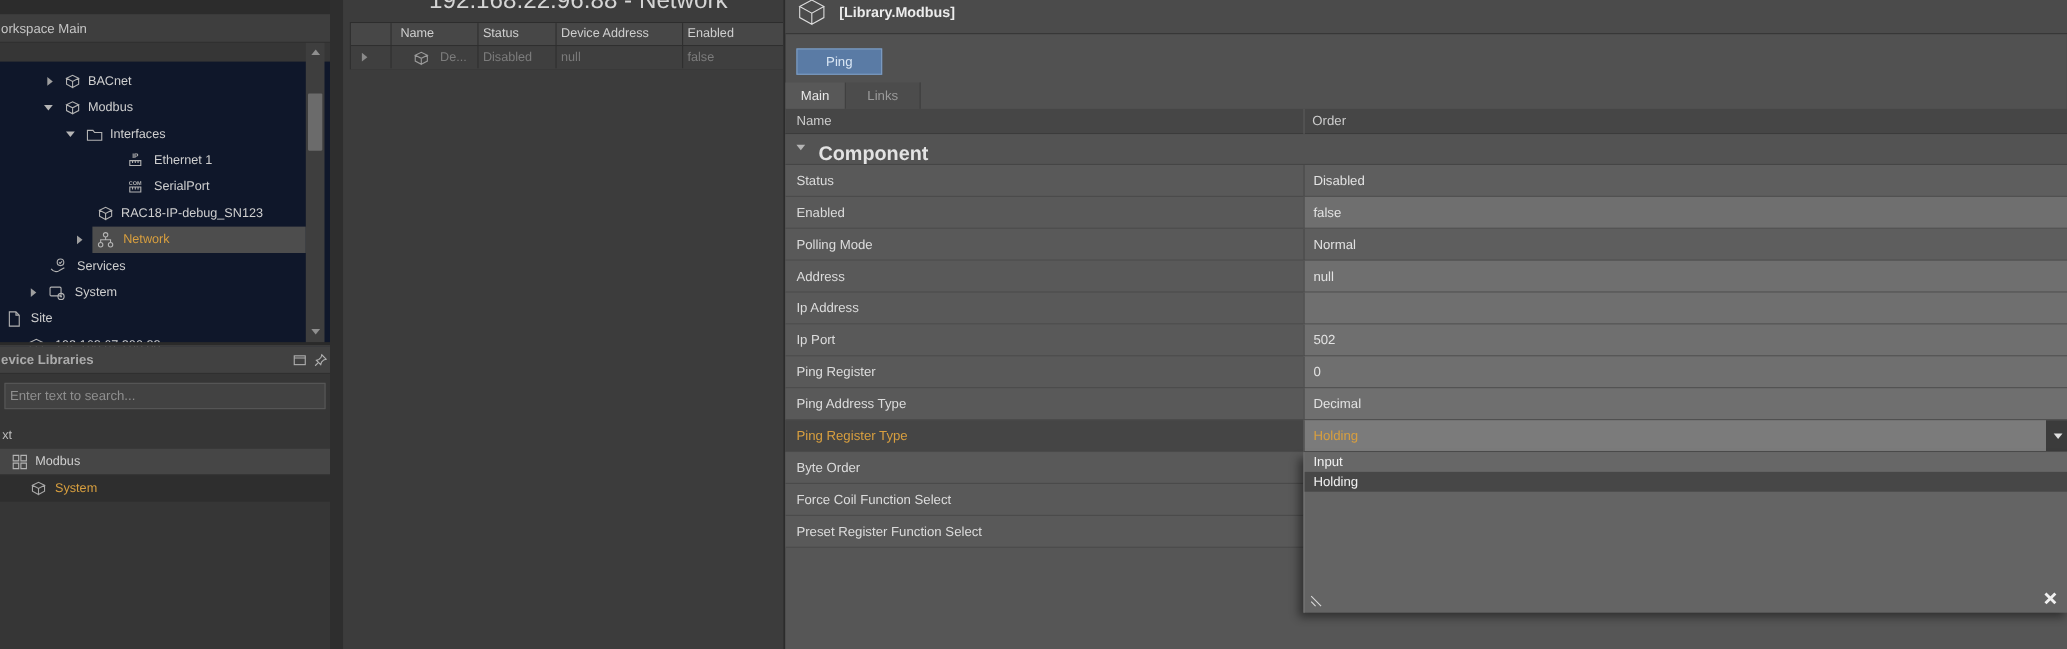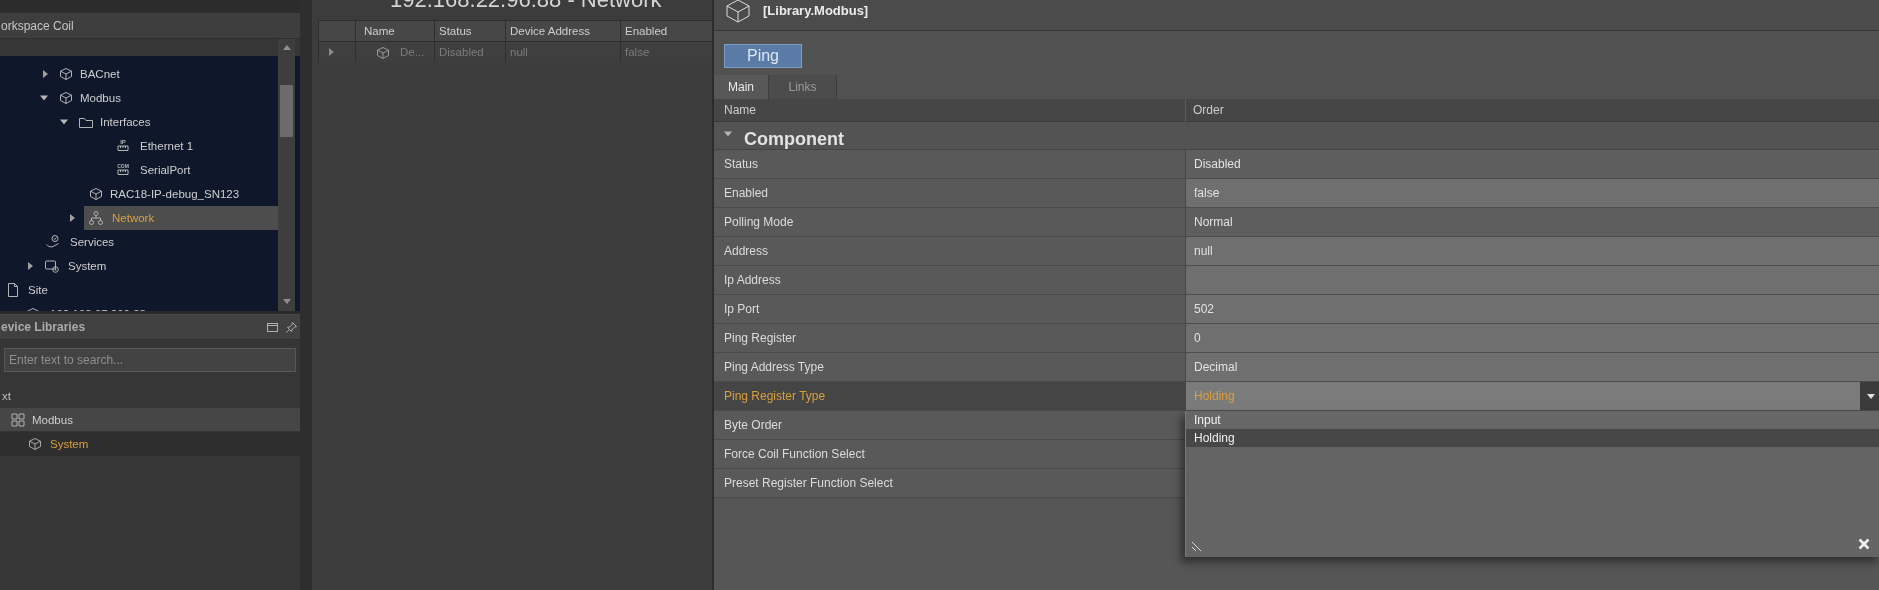--- a/index.html
+++ b/index.html
@@ -60,21 +60,21 @@
   .vline { position:absolute; top:0; bottom:0; width:1px; background:#2f2f2f; }
 
   
   #right-panel { left:712px; top:0; width:1167px; height:590px; background:#515151; border-left:2px solid #2c2c2c; }
   #insp-header { position:absolute; left:0; top:0; width:1167px; height:31px; background:#4b4b4b; border-bottom:1px solid #373737; }
   #insp-header .cube { position:absolute; left:9px; top:-3px; width:30px; height:28px; color:#dcdcdc; }
   #insp-header .cube svg { width:30px; height:28px; }
   #insp-header .t { position:absolute; left:49px; top:3px; font-size:13px; font-weight:bold; color:#ececec; }
 
   #ping-btn { position:absolute; left:10px; top:44px; width:78px; height:24px; background:#5a7ba5; border:1px solid #7e9dc2;
-              color:#d9e6f4; font-size:16px; text-align:center; line-height:22px; cursor:default; }
+              color:#d9e6f4; font-size:12px; text-align:center; line-height:22px; cursor:default; }
 
   .tab { position:absolute; top:75px; height:24px; font-size:12px; text-align:center; line-height:24px; }
   #tab-main  { left:0;  width:55px; background:#585858; color:#e9e9e9; border-right:1px solid #3e3e3e; }
   #tab-links { left:55px; width:68px; background:#4c4c4c; color:#9b9b9b; border-right:1px solid #3e3e3e; }
 
   #pgrid { position:absolute; left:0; top:99px; width:1167px; height:491px; background:#565656; }
   .ghdr { position:absolute; left:0; top:0; width:1167px; height:23px; background:#464646; border-bottom:1px solid #3a3a3a; }
   .ghdr .c1 { position:absolute; left:10px; top:4px; font-size:12px; color:#cccccc; }
   .ghdr .c2 { position:absolute; left:479px; top:4px; font-size:12px; color:#cccccc; }
   .gdiv { position:absolute; left:471px; top:0; width:1px; height:23px; background:#5c5c5c; }
@@ -105,21 +105,21 @@
   svg.stroked { fill:none; stroke:currentColor; stroke-width:1; }
 </style>
 </head>
 <body>
 
 <div id="app">
 
   <div id="left-panel" class="abs">
     <div id="top-strip" class="abs"></div>
     <div id="ws-titlebar" class="abs">
-      <span class="t nowrap">orkspace Coil</span>
+      <span class="t nowrap">orkspace Main</span>
     </div>
 
     <div id="tree-area" class="abs">
 
       <div class="trow" style="top:6px">
         <span class="arr tri-r" style="left:43px"></span>
         <span class="ticon" style="left:58px">
           <svg class="stroked" viewBox="0 0 16 16">
               <path d="M2.5 5.2 L8 2.5 L13.5 5.2 L8 8 Z M2.5 5.2 L2.5 10.5 L8 13.5 L8 8 M13.5 5.2 L13.5 10.5 L8 13.5"></path>
             </svg>

